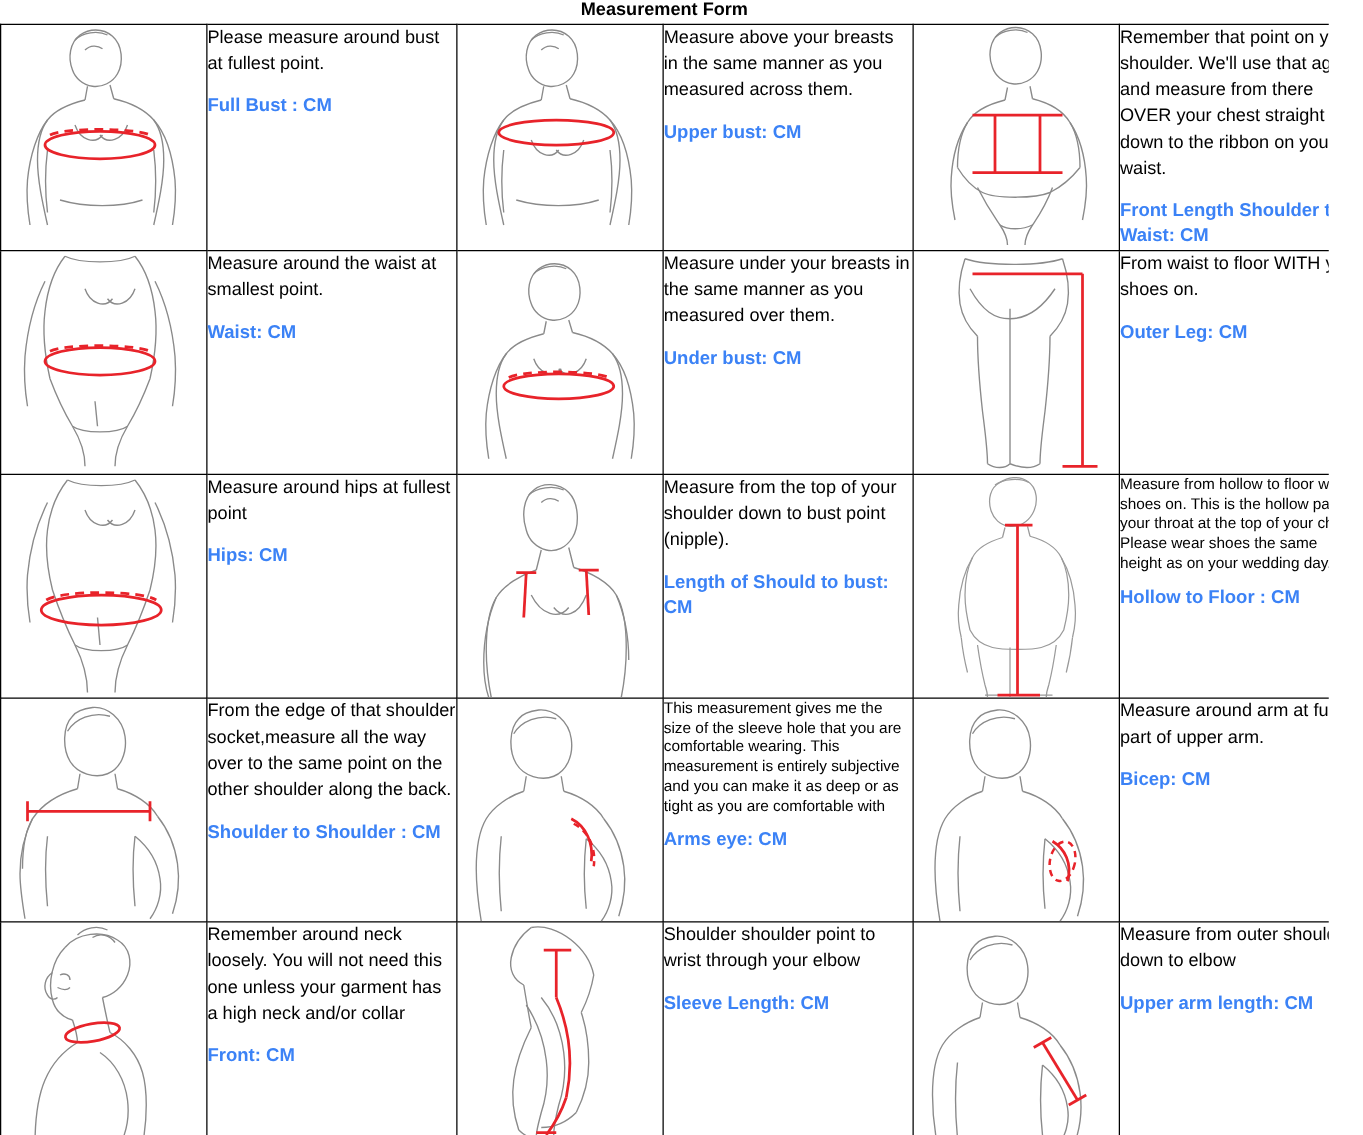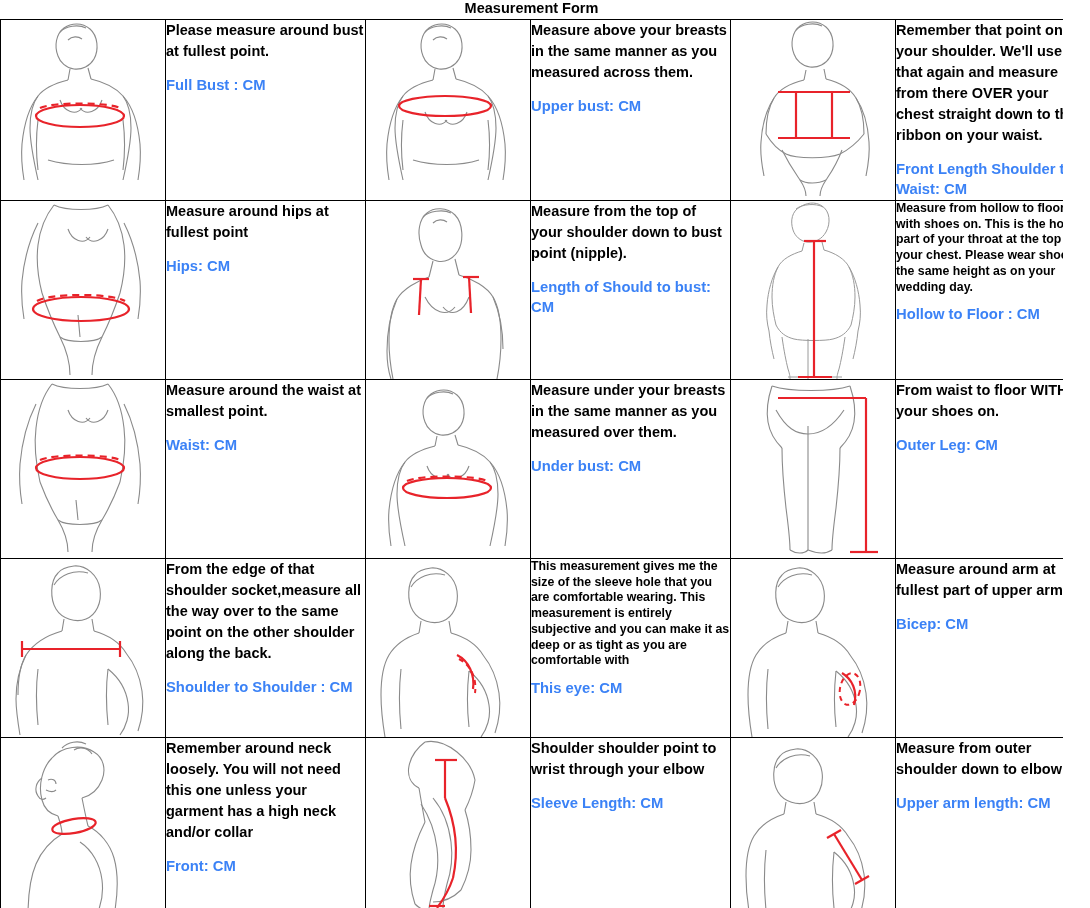--- a/index.html
+++ b/index.html
@@ -33,21 +33,20 @@
     vertical-align: top;
     padding: 0;
   }
   td.fig { text-align: center; vertical-align: middle; }
   td.txt { padding: 8px 8px 6px 8px; }
   .desc {
     font-size: 14.5px;
     color: #000;
     line-height: 1.45;
     margin: 0 0 14px 0;
-    font-weight: bold;
   }
   .desc.small {
     font-size: 12.3px;
     line-height: 1.28;
     margin-bottom: 10px;
   }
   .label {
     font-size: 14.8px;
     font-weight: bold;
     color: #3b82f6;
@@ -164,20 +163,94 @@
       <td class="txt">
         <p class="desc">Remember that point on your shoulder. We'll use that again and measure from there OVER your chest straight down to the ribbon on your waist.</p>
         <p class="label">Front Length Shoulder to Waist:   CM</p>
       </td>
     </tr>
 
     <tr>
       <td class="fig">
         <svg width="150" height="178" viewBox="0 0 150 178" aria-hidden="true">
           <g class="body-line">
+
+            <path d="M44 4 C56 10 88 10 100 4"></path>
+            <path d="M44 4 C36 14 30 30 28 48 C26 64 28 84 32 102"></path>
+            <path d="M100 4 C108 14 114 30 116 48 C118 64 116 84 112 102"></path>
+            <path d="M28 24 C20 40 14 62 12 84 C11 98 12 112 14 124"></path>
+            <path d="M116 24 C124 40 130 62 132 84 C133 98 132 112 130 124"></path>
+            <path d="M32 102 C38 118 44 130 50 140 C56 150 60 160 60 172"></path>
+            <path d="M112 102 C106 118 100 130 94 140 C88 150 84 160 84 172"></path>
+            <path d="M50 140 C58 146 86 146 94 140"></path>
+            <path d="M68 120 L70 140"></path>
+            <path d="M60 30 C64 42 76 46 82 38"></path>
+            <path d="M100 30 C96 42 84 46 78 38"></path>
+          </g>
+          <ellipse class="meas" cx="72" cy="88" rx="44" ry="11"></ellipse>
+          <path class="meas-d" d="M32 80 C44 74 100 74 112 80"></path>
+        </svg>
+      </td>
+      <td class="txt">
+        <p class="desc">Measure around the waist at smallest point.</p>
+        <p class="label">Waist:   CM</p>
+      </td>
+
+      <td class="fig">
+        <svg width="150" height="178" viewBox="0 0 150 178" aria-hidden="true">
+          <g class="body-line">
+            <path d="M58 14 C50 20 48 32 52 42 C54 48 60 54 68 55 C76 56 84 52 88 45 C93 36 92 22 84 15 C76 8 65 9 58 14 Z"></path>
+            <path d="M54 18 C60 12 72 10 80 14"></path>
+            <path d="M64 56 L62 66 M82 55 L85 65"></path>
+            <path d="M62 66 C50 69 38 74 32 82 C26 90 24 102 24 114 C24 130 28 148 32 166"></path>
+            <path d="M85 65 C98 68 110 74 117 82 C123 90 125 102 125 114 C125 130 121 148 117 166"></path>
+            <path d="M32 82 C24 92 18 110 16 130 C15 142 16 154 18 166"></path>
+            <path d="M117 82 C126 92 132 110 134 130 C135 142 134 154 132 166"></path>
+            <path d="M54 86 C58 98 70 102 76 94"></path>
+            <path d="M96 86 C92 98 80 102 74 94"></path>
+          </g>
+          <ellipse class="meas" cx="74" cy="108" rx="44" ry="10"></ellipse>
+          <path class="meas-d" d="M34 101 C46 95 102 95 114 101"></path>
+        </svg>
+      </td>
+      <td class="txt">
+        <p class="desc">Measure under your breasts in the same manner as you measured over them.</p>
+        <p class="label">Under bust:  CM</p>
+      </td>
+
+      <td class="fig">
+        <svg width="150" height="178" viewBox="0 0 150 178" aria-hidden="true">
+          <g class="body-line">
+
+            <path d="M34 6 C30 18 28 30 30 42 C32 54 38 62 44 68"></path>
+            <path d="M112 6 C116 18 118 30 116 42 C114 54 108 62 102 68"></path>
+            <path d="M34 6 C52 12 94 12 112 6"></path>
+            <path d="M44 68 C44 88 46 110 48 128 C50 144 52 158 52 170"></path>
+            <path d="M102 68 C102 88 100 110 98 128 C96 144 94 158 94 170"></path>
+            <path d="M70 46 C70 70 70 100 70 128 C70 146 70 160 70 170"></path>
+            <path d="M52 170 C58 174 66 174 70 170"></path>
+            <path d="M94 170 C88 174 80 174 70 170"></path>
+
+            <path d="M38 30 C48 48 58 54 70 54 C82 54 94 48 106 30"></path>
+          </g>
+          <path class="meas" d="M40 18 L128 18"></path>
+          <path class="meas" d="M128 18 L128 172"></path>
+          <path class="meas" d="M112 172 L140 172"></path>
+        </svg>
+      </td>
+      <td class="txt">
+        <p class="desc">From waist to floor WITH your shoes on.</p>
+        <p class="label">Outer Leg:  CM</p>
+      </td>
+    </tr>
+
+    <tr>
+      <td class="fig">
+        <svg width="150" height="178" viewBox="0 0 150 178" aria-hidden="true">
+          <g class="body-line">
             <path d="M46 4 C58 10 88 10 100 4"></path>
             <path d="M46 4 C38 14 32 28 30 44 C28 60 30 76 34 92"></path>
             <path d="M100 4 C108 14 114 28 116 44 C118 60 116 76 112 92"></path>
             <path d="M30 22 C22 38 16 58 14 80 C13 94 14 106 16 118"></path>
             <path d="M116 22 C124 38 130 58 132 80 C133 94 132 106 130 118"></path>
             <path d="M34 92 C40 110 46 124 52 136 C58 148 62 160 62 174"></path>
             <path d="M112 92 C106 110 100 124 94 136 C88 148 84 160 84 174"></path>
             <path d="M52 136 C60 142 86 142 94 136"></path>
             <path d="M70 114 L72 136"></path>
             <path d="M60 28 C64 40 76 44 82 36"></path>
@@ -246,94 +319,20 @@
         <p class="desc small">Measure from hollow to floor with shoes on. This is the hollow part of your throat at the top of your chest. Please wear shoes the same height as on your wedding day.</p>
         <p class="label">Hollow to Floor :   CM</p>
       </td>
     </tr>
 
     <tr>
       <td class="fig">
         <svg width="150" height="178" viewBox="0 0 150 178" aria-hidden="true">
           <g class="body-line">
 
-            <path d="M44 4 C56 10 88 10 100 4"></path>
-            <path d="M44 4 C36 14 30 30 28 48 C26 64 28 84 32 102"></path>
-            <path d="M100 4 C108 14 114 30 116 48 C118 64 116 84 112 102"></path>
-            <path d="M28 24 C20 40 14 62 12 84 C11 98 12 112 14 124"></path>
-            <path d="M116 24 C124 40 130 62 132 84 C133 98 132 112 130 124"></path>
-            <path d="M32 102 C38 118 44 130 50 140 C56 150 60 160 60 172"></path>
-            <path d="M112 102 C106 118 100 130 94 140 C88 150 84 160 84 172"></path>
-            <path d="M50 140 C58 146 86 146 94 140"></path>
-            <path d="M68 120 L70 140"></path>
-            <path d="M60 30 C64 42 76 46 82 38"></path>
-            <path d="M100 30 C96 42 84 46 78 38"></path>
-          </g>
-          <ellipse class="meas" cx="72" cy="88" rx="44" ry="11"></ellipse>
-          <path class="meas-d" d="M32 80 C44 74 100 74 112 80"></path>
-        </svg>
-      </td>
-      <td class="txt">
-        <p class="desc">Measure around the waist at smallest point.</p>
-        <p class="label">Waist:   CM</p>
-      </td>
-
-      <td class="fig">
-        <svg width="150" height="178" viewBox="0 0 150 178" aria-hidden="true">
-          <g class="body-line">
-            <path d="M58 14 C50 20 48 32 52 42 C54 48 60 54 68 55 C76 56 84 52 88 45 C93 36 92 22 84 15 C76 8 65 9 58 14 Z"></path>
-            <path d="M54 18 C60 12 72 10 80 14"></path>
-            <path d="M64 56 L62 66 M82 55 L85 65"></path>
-            <path d="M62 66 C50 69 38 74 32 82 C26 90 24 102 24 114 C24 130 28 148 32 166"></path>
-            <path d="M85 65 C98 68 110 74 117 82 C123 90 125 102 125 114 C125 130 121 148 117 166"></path>
-            <path d="M32 82 C24 92 18 110 16 130 C15 142 16 154 18 166"></path>
-            <path d="M117 82 C126 92 132 110 134 130 C135 142 134 154 132 166"></path>
-            <path d="M54 86 C58 98 70 102 76 94"></path>
-            <path d="M96 86 C92 98 80 102 74 94"></path>
-          </g>
-          <ellipse class="meas" cx="74" cy="108" rx="44" ry="10"></ellipse>
-          <path class="meas-d" d="M34 101 C46 95 102 95 114 101"></path>
-        </svg>
-      </td>
-      <td class="txt">
-        <p class="desc">Measure under your breasts in the same manner as you measured over them.</p>
-        <p class="label">Under bust:  CM</p>
-      </td>
-
-      <td class="fig">
-        <svg width="150" height="178" viewBox="0 0 150 178" aria-hidden="true">
-          <g class="body-line">
-
-            <path d="M34 6 C30 18 28 30 30 42 C32 54 38 62 44 68"></path>
-            <path d="M112 6 C116 18 118 30 116 42 C114 54 108 62 102 68"></path>
-            <path d="M34 6 C52 12 94 12 112 6"></path>
-            <path d="M44 68 C44 88 46 110 48 128 C50 144 52 158 52 170"></path>
-            <path d="M102 68 C102 88 100 110 98 128 C96 144 94 158 94 170"></path>
-            <path d="M70 46 C70 70 70 100 70 128 C70 146 70 160 70 170"></path>
-            <path d="M52 170 C58 174 66 174 70 170"></path>
-            <path d="M94 170 C88 174 80 174 70 170"></path>
-
-            <path d="M38 30 C48 48 58 54 70 54 C82 54 94 48 106 30"></path>
-          </g>
-          <path class="meas" d="M40 18 L128 18"></path>
-          <path class="meas" d="M128 18 L128 172"></path>
-          <path class="meas" d="M112 172 L140 172"></path>
-        </svg>
-      </td>
-      <td class="txt">
-        <p class="desc">From waist to floor WITH your shoes on.</p>
-        <p class="label">Outer Leg:  CM</p>
-      </td>
-    </tr>
-
-    <tr>
-      <td class="fig">
-        <svg width="150" height="178" viewBox="0 0 150 178" aria-hidden="true">
-          <g class="body-line">
-
             <path d="M50 14 C42 22 42 40 48 50 C54 60 68 64 78 60 C88 56 94 44 92 30 C90 16 78 6 66 7 C58 8 53 10 50 14 Z"></path>
             <path d="M46 26 C52 16 66 10 80 14"></path>
 
             <path d="M56 60 L54 72 M84 60 L86 72"></path>
             <path d="M54 72 C40 76 26 84 18 96 C12 106 10 120 10 136"></path>
             <path d="M86 72 C100 76 112 84 118 94"></path>
 
             <path d="M118 94 C126 104 132 118 134 132 C136 146 134 160 130 172"></path>
             <path d="M100 110 C110 118 118 130 120 144 C122 156 118 168 112 176"></path>
             <path d="M18 96 C12 108 8 124 8 140 C8 152 10 164 12 176"></path>
@@ -362,21 +361,21 @@
             <path d="M96 112 C106 120 114 132 116 146 C118 158 114 170 108 178"></path>
             <path d="M28 110 C26 128 26 150 28 170"></path>
             <path d="M96 112 C94 130 94 150 96 168"></path>
           </g>
           <path class="meas-d2" d="M86 100 C98 106 104 120 102 134"></path>
           <path class="meas" d="M84 96 C96 102 102 116 100 130"></path>
         </svg>
       </td>
       <td class="txt">
         <p class="desc small">This measurement gives me the size of the sleeve hole that you are comfortable wearing. This measurement is entirely subjective and you can make it as deep or as tight as you are comfortable with</p>
-        <p class="label">This eye:  CM</p>
+        <p class="label">Arms eye:  CM</p>
       </td>
 
       <td class="fig">
         <svg width="150" height="178" viewBox="0 0 150 178" aria-hidden="true">
           <g class="body-line">
             <path d="M44 16 C36 24 36 42 42 52 C48 62 62 66 72 62 C82 58 88 46 86 32 C84 18 72 8 60 9 C52 10 47 12 44 16 Z"></path>
             <path d="M40 28 C46 18 60 12 74 16"></path>
             <path d="M50 62 L48 74 M78 62 L80 74"></path>
             <path d="M48 74 C36 78 24 86 18 96 C12 106 10 120 10 136 C10 152 12 166 14 178"></path>
             <path d="M80 74 C94 78 106 86 112 96"></path>

